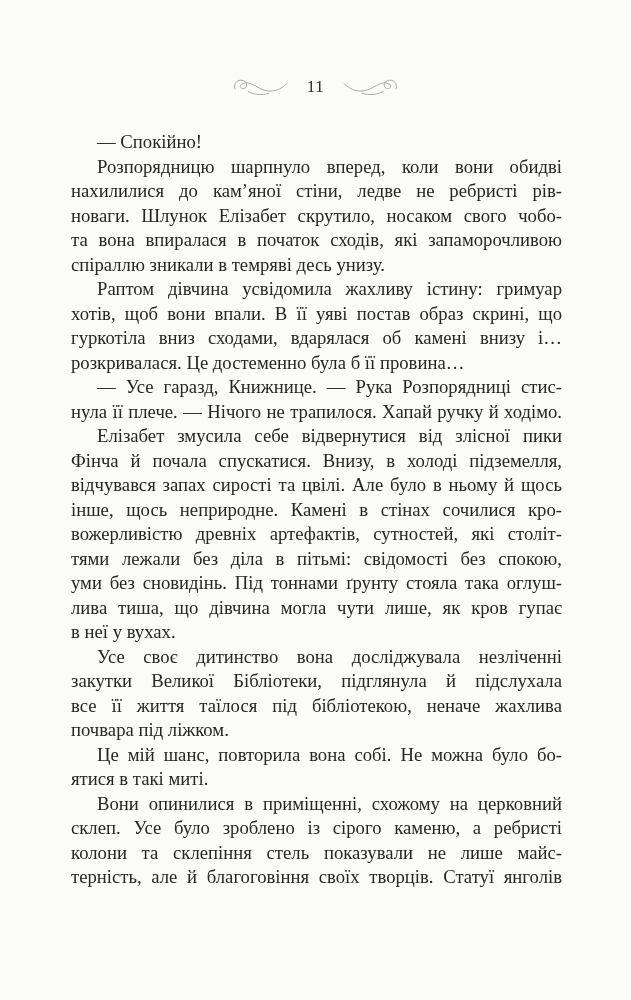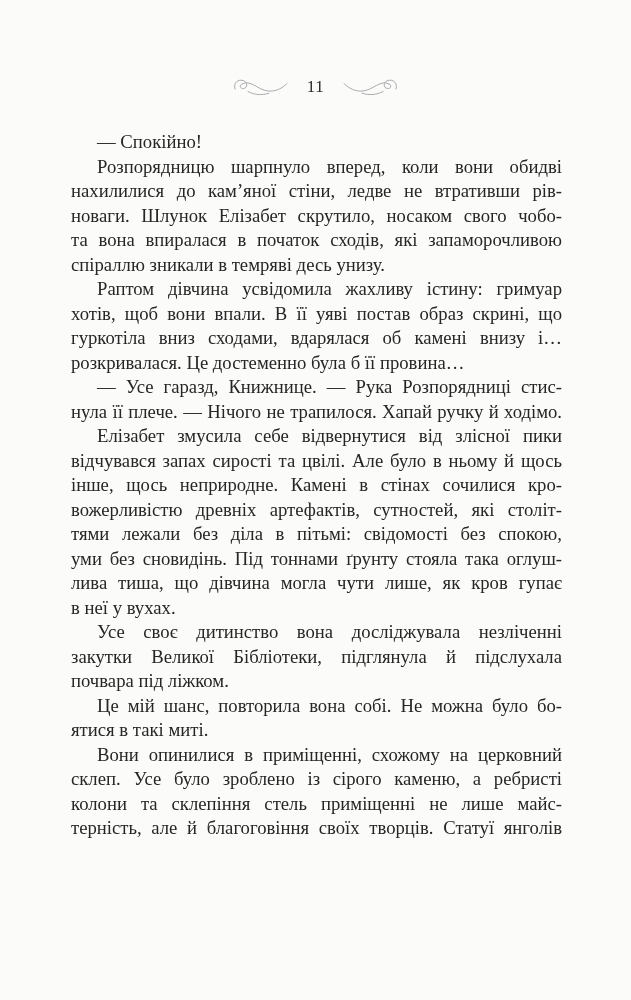--- a/index.html
+++ b/index.html
@@ -48,55 +48,57 @@
       <path d="M16 15.5 C22 19 30 19.5 37 17.2"></path>
     </svg>
   </div>
 
   <div class="text-block">
       <div class="paragraph">
         <div class="line first para-end"><span>— Спокійно!</span></div>
       </div>
       <div class="paragraph">
         <div class="line first"><span>Розпорядницю шарпнуло вперед, коли вони обидві</span></div>
-        <div class="line"><span>нахилилися до кам’яної стіни, ледве не втративши рів-</span></div>
+        <div class="line"><span>нахилилися до кам’яної стіни, ледве не ребристі рів-</span></div>
         <div class="line"><span>новаги. Шлунок Елізабет скрутило, носаком свого чобо-</span></div>
         <div class="line"><span>та вона впиралася в початок сходів, які запаморочливою</span></div>
         <div class="line para-end"><span>спіраллю зникали в темряві десь унизу.</span></div>
       </div>
       <div class="paragraph">
         <div class="line first"><span>Раптом дівчина усвідомила жахливу істину: гримуар</span></div>
         <div class="line"><span>хотів, щоб вони впали. В її уяві постав образ скрині, що</span></div>
         <div class="line"><span>гуркотіла вниз сходами, вдарялася об камені внизу і…</span></div>
         <div class="line para-end"><span>розкривалася. Це достеменно була б її провина…</span></div>
       </div>
       <div class="paragraph">
         <div class="line first"><span>— Усе гаразд, Книжнице. — Рука Розпорядниці стис-</span></div>
         <div class="line"><span>нула її плече. — Нічого не трапилося. Хапай ручку й ходімо.</span></div>
       </div>
       <div class="paragraph">
         <div class="line first"><span>Елізабет змусила себе відвернутися від злісної пики</span></div>
+        <div class="line"><span>Фінча й почала спускатися. Внизу, в холоді підземелля,</span></div>
         <div class="line"><span>відчувався запах сирості та цвілі. Але було в ньому й щось</span></div>
         <div class="line"><span>інше, щось неприродне. Камені в стінах сочилися кро-</span></div>
         <div class="line"><span>вожерливістю древніх артефактів, сутностей, які століт-</span></div>
         <div class="line"><span>тями лежали без діла в пітьмі: свідомості без спокою,</span></div>
         <div class="line"><span>уми без сновидінь. Під тоннами ґрунту стояла така оглуш-</span></div>
         <div class="line"><span>лива тиша, що дівчина могла чути лише, як кров гупає</span></div>
         <div class="line para-end"><span>в неї у вухах.</span></div>
       </div>
       <div class="paragraph">
         <div class="line first"><span>Усе своє дитинство вона досліджувала незліченні</span></div>
         <div class="line"><span>закутки Великої Бібліотеки, підглянула й підслухала</span></div>
+        <div class="line"><span>все її життя таїлося під бібліотекою, неначе жахлива</span></div>
         <div class="line para-end"><span>почвара під ліжком.</span></div>
       </div>
       <div class="paragraph">
         <div class="line first"><span class="italic">Це мій шанс,</span><span> повторила вона собі. Не можна було бо-</span></div>
         <div class="line para-end"><span>ятися в такі миті.</span></div>
       </div>
       <div class="paragraph">
         <div class="line first"><span>Вони опинилися в приміщенні, схожому на церковний</span></div>
         <div class="line"><span>склеп. Усе було зроблено із сірого каменю, а ребристі</span></div>
-        <div class="line"><span>колони та склепіння стель приміщенні не лише майс-</span></div>
+        <div class="line"><span>колони та склепіння стель показували не лише майс-</span></div>
         <div class="line"><span>терність, але й благоговіння своїх творців. Статуї янголів</span></div>
       </div>
     </div>
 
 </div>
 
 </body></html>

